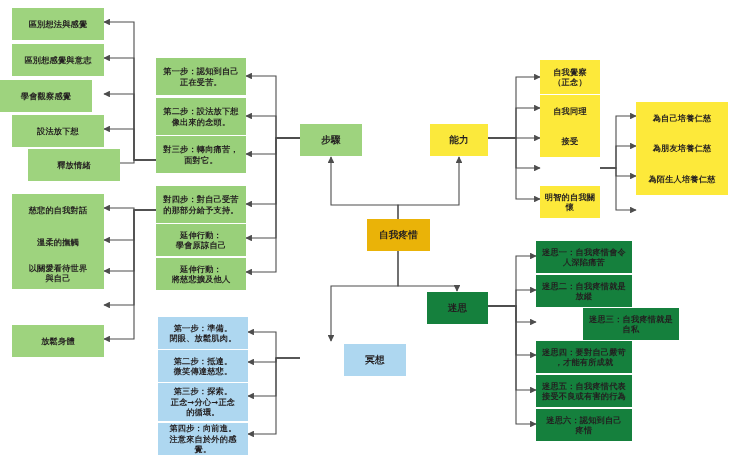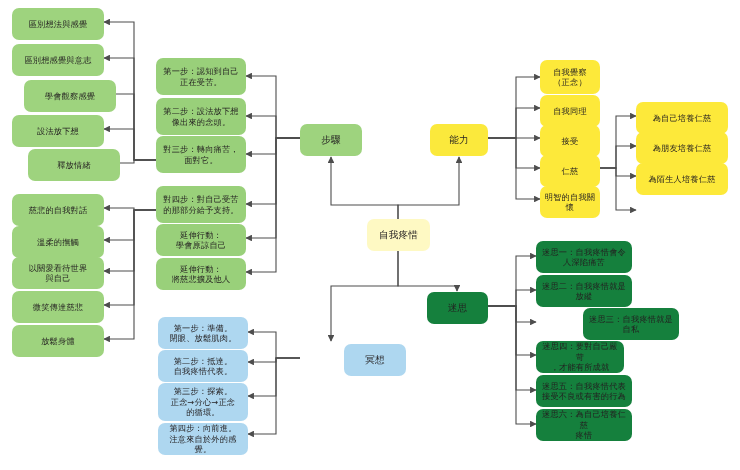--- a/index.html
+++ b/index.html
@@ -22,36 +22,36 @@
     position: absolute; left: 0; top: 0;
     width: 740px; height: 470px;
     pointer-events: none;
   }
   .node {
     position: absolute;
     display: flex;
     align-items: center;
     justify-content: center;
     text-align: center;
-    border-radius: 7px;
+    border-radius: 0;
     line-height: 1.28;
     color: #231f20;
-    font-weight: 400;
+    font-weight: 700;
     padding: 16px 4px;
     white-space: pre-line;
     letter-spacing: 0.2px;
     overflow: hidden;
   }
   
   .c-green      { background: #9ed37e; }
   .c-green-mid  { background: #99d07a; }
   .c-yellow     { background: #fbe93c; }
   .c-yellow-lt  { background: #fde93a; }
   .c-limegreen  { background: #15803d; }
-  .c-orange     { background: #fef9c3; }
+  .c-orange     { background: #eab308; }
   .c-blue       { background: #aed7f0; }
 
   .t-9  { font-size: 8.2px; }
   .t-11 { font-size: 9.6px; }
 </style>
 </head>
 <body>
 
 <div id="canvas">
 
@@ -133,58 +133,56 @@
 面對它。</div>
   <div class="node c-green-mid t-9" style="left:156px; top:186px; width:90px; height:37px;">對四步：對自己受苦
 的那部分給予支持。</div>
   <div class="node c-green-mid t-9" style="left:156px; top:224px; width:90px; height:32px;">延伸行動：
 學會原諒自己</div>
   <div class="node c-green-mid t-9" style="left:156px; top:258px; width:90px; height:32px;">延伸行動：
 將慈悲擴及他人</div>
 
   <div class="node c-green t-9" style="left:12px; top:8px; width:92px; height:28px;">區別想法與感覺</div>
   <div class="node c-green t-9" style="left:12px; top:44px; width:92px; height:28px;">區別想感覺與意志</div>
-  <div class="node c-green t-9" style="left:24px; top:80px; width:92px; height:20px;text-align:center;">學會觀察感覺</div>
+  <div class="node c-green t-9" style="left:0; top:80px; width:92px; height:20px;text-align:center;">學會觀察感覺</div>
   <div class="node c-green t-9" style="left:12px; top:115px; width:92px; height:28px;">設法放下想</div>
   <div class="node c-green t-9" style="left:28px; top:149px; width:92px; height:28px;">釋放情緒</div>
 
   <div class="node c-green t-9" style="left:12px; top:194px; width:92px; height:28px;">慈悲的自我對話</div>
   <div class="node c-green t-9" style="left:12px; top:226px; width:92px; height:28px;">溫柔的撫觸</div>
   <div class="node c-green t-9" style="left:12px; top:257px; width:92px; height:30px;">以關愛看待世界
 與自己</div>
-  <div class="node c-green t-9" style="left:12px; top:291px; width:92px; height:28px;">微笑傳達慈悲</div>
   <div class="node c-green t-9" style="left:12px; top:325px; width:92px; height:28px;">放鬆身體</div>
 
   <div class="node c-yellow-lt t-9" style="left:540px; top:60px; width:60px; height:34px;text-align:center;">自我覺察
 （正念）</div>
   <div class="node c-yellow-lt t-9" style="left:540px; top:95px; width:60px; height:27px;">自我同理</div>
   <div class="node c-yellow-lt t-9" style="left:540px; top:125px; width:60px; height:27px;">接受</div>
-  <div class="node c-yellow-lt t-9" style="left:540px; top:155px; width:60px; height:27px;">仁慈</div>
   <div class="node c-yellow-lt t-9" style="left:540px; top:186px; width:60px; height:27px;">明智的自我關懷</div>
 
   <div class="node c-yellow-lt t-9" style="left:636px; top:102px; width:92px; height:28px;">為自己培養仁慈</div>
   <div class="node c-yellow-lt t-9" style="left:636px; top:132px; width:92px; height:28px;">為朋友培養仁慈</div>
   <div class="node c-yellow-lt t-9" style="left:636px; top:163px; width:92px; height:28px;">為陌生人培養仁慈</div>
 
   <div class="node c-limegreen t-9" style="left:536px; top:241px; width:96px; height:31px;">迷思一：自我疼惜會令
 人深陷痛苦</div>
   <div class="node c-limegreen t-9" style="left:536px; top:275px; width:96px; height:31px;">迷思二：自我疼惜就是
 放縱</div>
   <div class="node c-limegreen t-9" style="left:536px; top:308px; width:96px; height:31px;margin-left:47px;">迷思三：自我疼惜就是
 自私</div>
-  <div class="node c-limegreen t-9" style="left:536px; top:341px; width:88px; height:31px;">迷思四：要對自己嚴苛
+  <div class="node c-limegreen t-9" style="left:536px; top:341px; width:96px; height:31px;">迷思四：要對自己嚴苛
 ，才能有所成就</div>
   <div class="node c-limegreen t-9" style="left:536px; top:375px; width:96px; height:31px;">迷思五：自我疼惜代表
 接受不良或有害的行為</div>
-  <div class="node c-limegreen t-9" style="left:536px; top:409px; width:96px; height:31px;">迷思六：為自己培養仁慈
+  <div class="node c-limegreen t-9" style="left:536px; top:409px; width:96px; height:31px;">迷思六：認知到自己
 疼惜</div>
 
   <div class="node c-blue t-9" style="left:158px; top:317px; width:90px; height:31px;">第一步：準備。
 閉眼、放鬆肌肉。</div>
   <div class="node c-blue t-9" style="left:158px; top:350px; width:90px; height:31px;">第二步：抵達。
-自我疼惜代表。</div>
+微笑傳達慈悲。</div>
   <div class="node c-blue t-9" style="left:158px; top:423px; width:90px; height:31px;">第四步：向前進。
 注意來自於外的感覺。</div>
   <div class="node c-blue t-9" style="left:158px; top:383px; width:90px; height:38px;">第三步：探索。
 正念→分心→正念
 的循環。</div>
 
 </div>
 
 </body></html>

